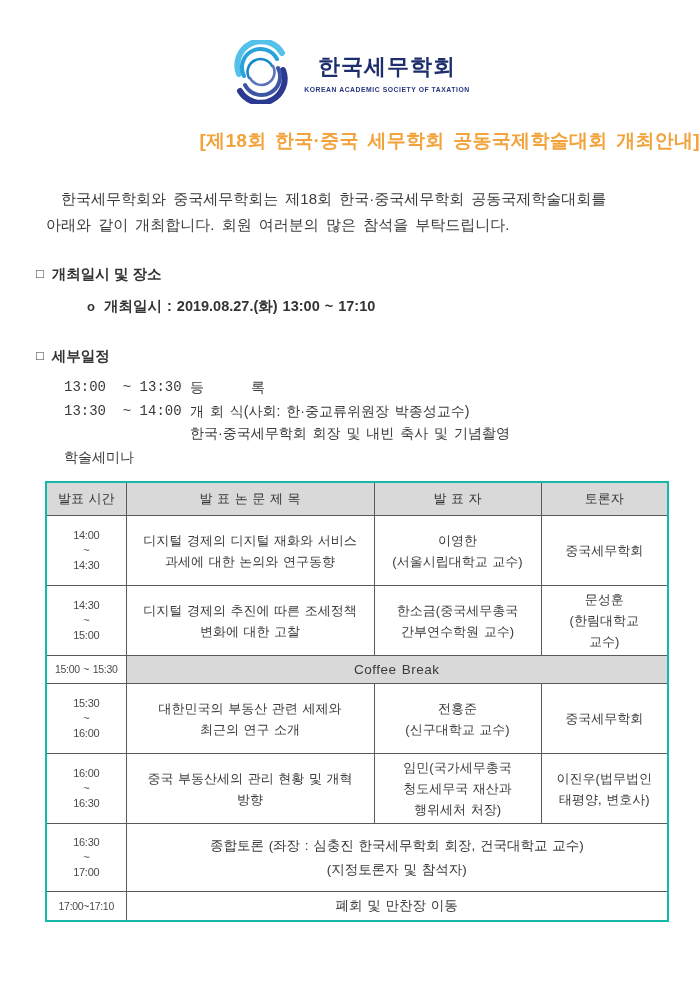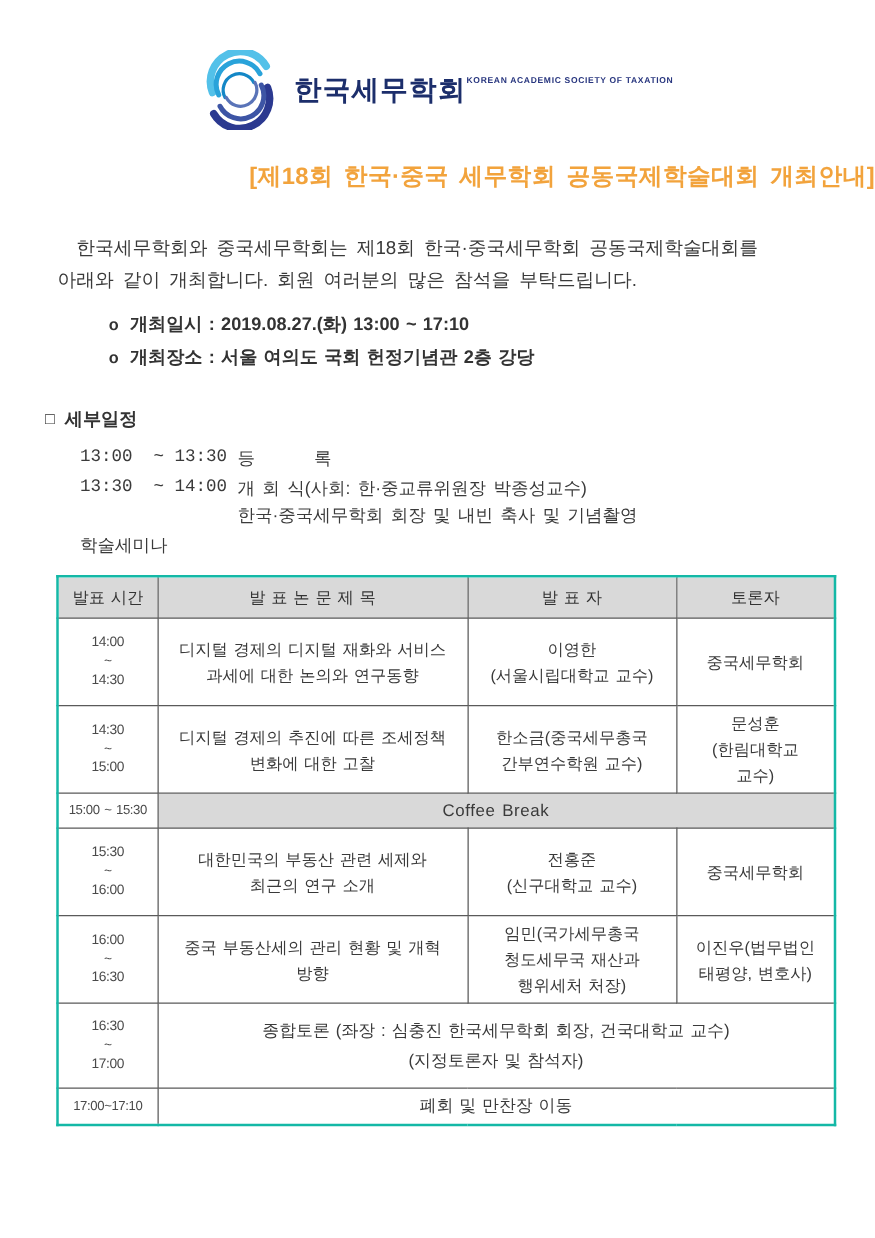--- a/index.html
+++ b/index.html
@@ -4,21 +4,21 @@
 <style>
   html,body { margin:0; padding:0; background:#ffffff; }
   .page {
     width:700px; height:990px; background:#ffffff; position:relative;
     font-family:"Liberation Sans","DejaVu Sans",sans-serif; color:#3a3a3a;
     overflow:hidden; margin:0 auto;
   }
   
   .logo-row { display:flex; justify-content:center; align-items:center; gap:12px; padding-top:40px; }
   .logo-mark { width:62px; height:64px; flex:0 0 auto; }
-  .logo-text { display:flex; flex-direction:row; justify-content:center;text-align:center; }
+  .logo-text { display:flex; flex-direction:column; justify-content:center;text-align:center; }
   .logo-ko { font-size:22px; font-weight:bold; color:#1c2e6b; letter-spacing:1px; }
   .logo-en { font-size:6.8px; font-weight:bold; color:#27357e; letter-spacing:0.55px; margin-top:4px; }
   
   .doc-title {
     text-align:right; color:#f2a33c; font-weight:bold; font-size:19px;
     margin-top:24px; letter-spacing:0.3px; word-spacing:3px;
   }
   
   .intro {
     margin:32px 30px 0 46px; font-size:15px; line-height:26px;
@@ -77,26 +77,26 @@
       <span class="logo-ko">한국세무학회</span>
       <span class="logo-en">KOREAN ACADEMIC SOCIETY OF TAXATION</span>
     </div>
   </div>
 
   <div class="doc-title">[제18회 한국·중국 세무학회 공동국제학술대회 개최안내]</div>
 
   <div class="intro">한국세무학회와 중국세무학회는 제18회 한국·중국세무학회 공동국제학술대회를
 아래와 같이 개최합니다. 회원 여러분의 많은 참석을 부탁드립니다.</div>
 
+  <div class="sec-heading">
+    <span class="bullet">□</span><span>개최일시 및 장소</span>
+  </div>
   <div class="venue-items">
     <div class="venue-item">
       <span class="marker">o</span><span>개최일시 : 2019.08.27.(화) 13:00 ~ 17:10</span>
-    </div>
-    <div class="venue-item">
-      <span class="marker">o</span><span>개최장소 : 서울 여의도 국회 헌정기념관 2층 강당</span>
     </div>
   </div>
 
   <div class="sec-heading">
     <span class="bullet">□</span><span>세부일정</span>
   </div>
   <div class="agenda-items">
     <div class="agenda-row">
       <span class="agenda-time">13:00  ~ 13:30</span>
       <span class="agenda-desc">등        록</span>

